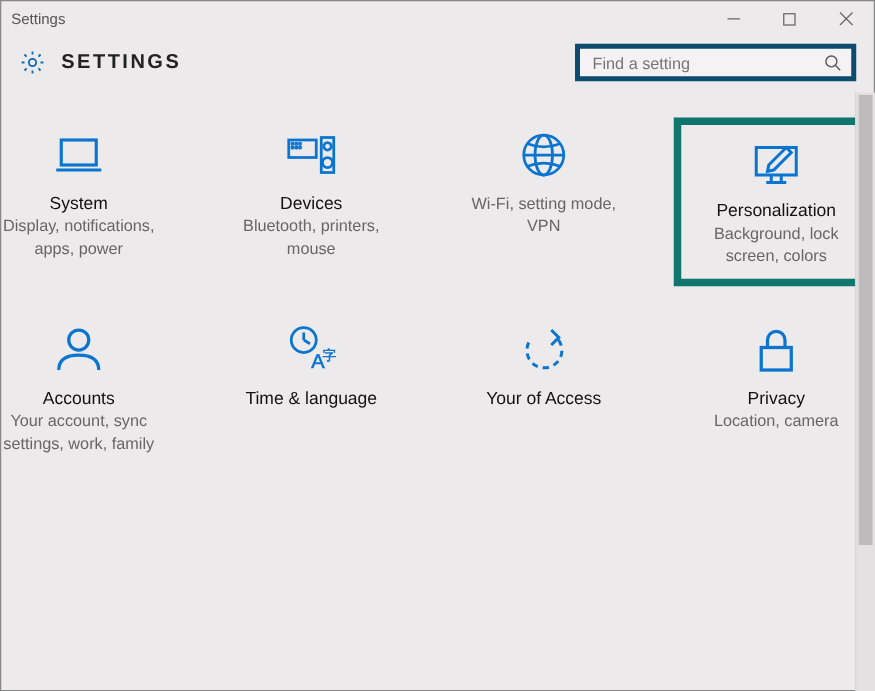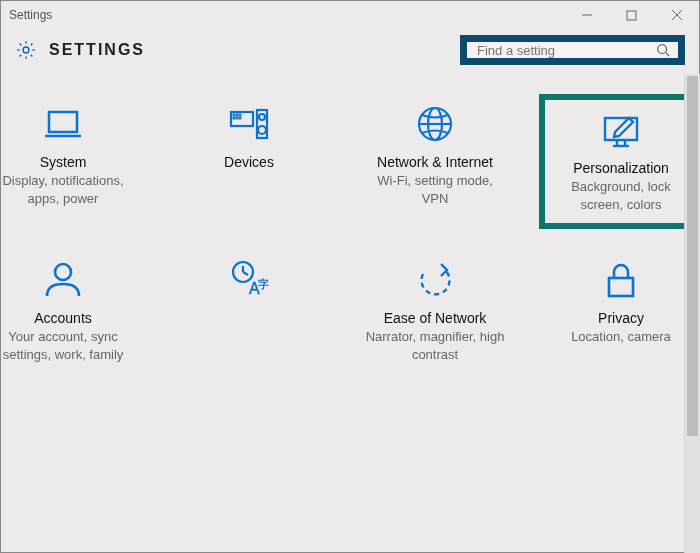--- a/index.html
+++ b/index.html
@@ -50,21 +50,21 @@
   }
   .app-title {
     font-size: 16px;
     font-weight: 600;
     letter-spacing: 2px;
     color: #222;
   }
   .search {
     width: 225px;
     height: 30px;
-    border: 7px solid #0c4a6e;
+    border: 4px solid #0c4a6e;
     background: #f4f2f2;
     display: flex;
     align-items: center;
     padding: 0 8px;
   }
   .search input {
     flex: 1;
     border: none;
     background: transparent;
     outline: none;
@@ -207,33 +207,33 @@
             <circle cx="15" cy="15" r="0.6" fill="currentColor"></circle>
           <circle cx="9" cy="18" r="0.6" fill="currentColor"></circle>
             <circle cx="12" cy="18" r="0.6" fill="currentColor"></circle>
             <circle cx="15" cy="18" r="0.6" fill="currentColor"></circle>
           <rect x="32" y="10" width="10" height="28"></rect>
           <circle cx="37" cy="17" r="3"></circle>
             <circle cx="37" cy="30" r="4"></circle>
         </svg>
       </div>
       <div class="tile-title">Devices</div>
+      <div class="tile-sub">Bluetooth, printers, mouse</div>
     </div>
 
     <div class="tile">
       <div class="tile-icon">
         <svg viewBox="0 0 48 48" fill="none" stroke="currentColor" stroke-width="2.2">
           <circle cx="24" cy="24" r="16"></circle>
           <ellipse cx="24" cy="24" rx="7" ry="16"></ellipse>
           <line x1="8" y1="24" x2="40" y2="24"></line>
           <path d="M11 15 Q24 20 37 15"></path>
             <path d="M11 33 Q24 28 37 33"></path>
         </svg>
       </div>
-      <div class="tile-title">Network &amp; Internet</div>
       <div class="tile-sub">Wi-Fi, setting mode, VPN</div>
     </div>
 
     <div class="tile highlight">
       <div class="tile-icon">
         <svg viewBox="0 0 48 48" fill="none" stroke="currentColor" stroke-width="2.4">
           <rect x="8" y="12" width="32" height="22"></rect>
           <line x1="20" y1="34" x2="20" y2="40"></line>
             <line x1="28" y1="34" x2="28" y2="40"></line>
             <line x1="16" y1="40" x2="32" y2="40"></line>
@@ -258,31 +258,31 @@
     <div class="tile">
       <div class="tile-icon">
         <svg viewBox="0 0 48 48" fill="none" stroke="currentColor" stroke-width="2.2">
           <circle cx="18" cy="16" r="10"></circle>
           <line x1="18" y1="10" x2="18" y2="16"></line>
             <line x1="18" y1="16" x2="23" y2="19"></line>
           <text x="24" y="38" font-size="16" fill="currentColor" font-family="sans-serif" stroke-width="0.5">A</text>
           <text x="33" y="32" font-size="11" fill="currentColor" font-family="sans-serif" stroke-width="0.4">字</text>
         </svg>
       </div>
+      <div class="tile-title">Time &amp; language</div>
     </div>
 
     <div class="tile">
       <div class="tile-icon">
         <svg viewBox="0 0 48 48" fill="none" stroke="currentColor" stroke-width="2.4">
           <path d="M12 18 A14 14 0 1 0 34 14" stroke-dasharray="5 4"></path>
           <polyline points="30,8 36,14 30,20"></polyline>
         </svg>
       </div>
-      <div class="tile-title">Ease of Network</div>
-      <div class="tile-sub">Narrator, magnifier, high contrast</div>
+      <div class="tile-title">Your of Access</div>
     </div>
 
     <div class="tile">
       <div class="tile-icon">
         <svg viewBox="0 0 48 48" fill="none" stroke="currentColor" stroke-width="2.6">
           <rect x="12" y="22" width="24" height="18"></rect>
           <path d="M17 22 V16 a7 7 0 0 1 14 0 V22"></path>
         </svg>
       </div>
       <div class="tile-title">Privacy</div>

